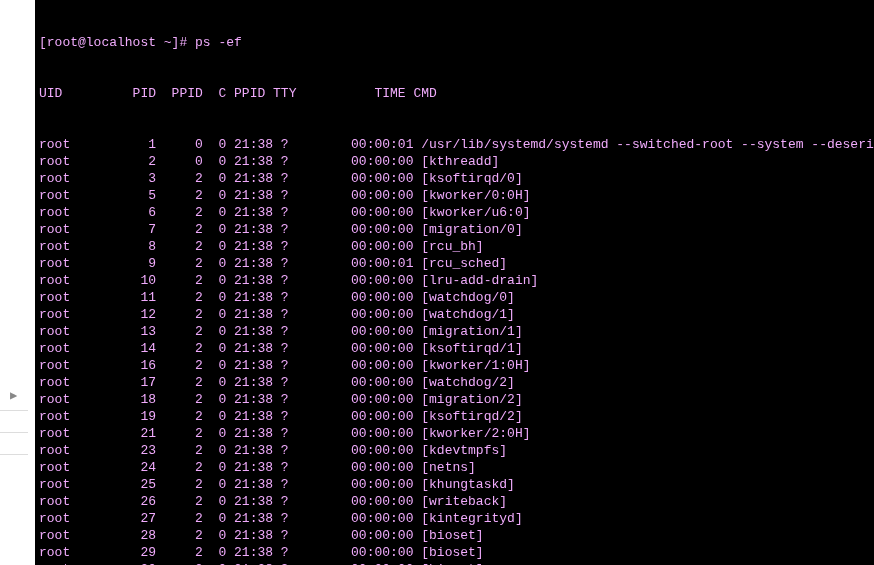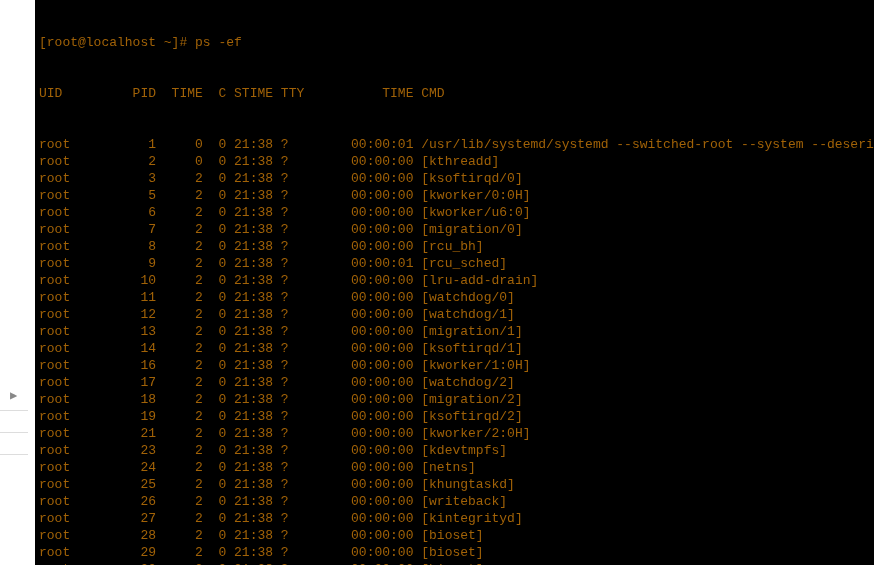--- a/index.html
+++ b/index.html
@@ -39,36 +39,36 @@
       color: #888;
       font-size: 12px;
     }
     .terminal {
       position: absolute;
       left: 35px;
       top: 0;
       right: 0;
       bottom: 0;
       background: #000;
-      color: #a16207;
+      color: #f0abfc;
       padding: 0px 4px;
       white-space: pre;
       overflow: hidden;
     }
     .row {
       white-space: pre;
     }
   </style>
 </head>
 <body>
 
 <div class="sidebar">
   <span class="arrow-icon">▶</span>
   <div class="sidebar-divider" style="top:410px"></div>
   <div class="sidebar-divider" style="top:432px"></div>
   <div class="sidebar-divider" style="top:454px"></div>
 </div>
 
 <div class="terminal">
   <div class="row"><span>[root@localhost ~]# </span><span>ps -ef</span></div>
-  <div class="row" id="header-row">UID         PID  TIME  C STIME TTY          TIME CMD</div>
+  <div class="row" id="header-row">UID         PID  PPID  C PPID TTY          TIME CMD</div>
   <div id="process-rows"><div class="row">root          1     0  0 21:38 ?        00:00:01 /usr/lib/systemd/systemd --switched-root --system --deseria</div><div class="row">root          2     0  0 21:38 ?        00:00:00 [kthreadd]</div><div class="row">root          3     2  0 21:38 ?        00:00:00 [ksoftirqd/0]</div><div class="row">root          5     2  0 21:38 ?        00:00:00 [kworker/0:0H]</div><div class="row">root          6     2  0 21:38 ?        00:00:00 [kworker/u6:0]</div><div class="row">root          7     2  0 21:38 ?        00:00:00 [migration/0]</div><div class="row">root          8     2  0 21:38 ?        00:00:00 [rcu_bh]</div><div class="row">root          9     2  0 21:38 ?        00:00:01 [rcu_sched]</div><div class="row">root         10     2  0 21:38 ?        00:00:00 [lru-add-drain]</div><div class="row">root         11     2  0 21:38 ?        00:00:00 [watchdog/0]</div><div class="row">root         12     2  0 21:38 ?        00:00:00 [watchdog/1]</div><div class="row">root         13     2  0 21:38 ?        00:00:00 [migration/1]</div><div class="row">root         14     2  0 21:38 ?        00:00:00 [ksoftirqd/1]</div><div class="row">root         16     2  0 21:38 ?        00:00:00 [kworker/1:0H]</div><div class="row">root         17     2  0 21:38 ?        00:00:00 [watchdog/2]</div><div class="row">root         18     2  0 21:38 ?        00:00:00 [migration/2]</div><div class="row">root         19     2  0 21:38 ?        00:00:00 [ksoftirqd/2]</div><div class="row">root         21     2  0 21:38 ?        00:00:00 [kworker/2:0H]</div><div class="row">root         23     2  0 21:38 ?        00:00:00 [kdevtmpfs]</div><div class="row">root         24     2  0 21:38 ?        00:00:00 [netns]</div><div class="row">root         25     2  0 21:38 ?        00:00:00 [khungtaskd]</div><div class="row">root         26     2  0 21:38 ?        00:00:00 [writeback]</div><div class="row">root         27     2  0 21:38 ?        00:00:00 [kintegrityd]</div><div class="row">root         28     2  0 21:38 ?        00:00:00 [bioset]</div><div class="row">root         29     2  0 21:38 ?        00:00:00 [bioset]</div><div class="row">root         30     2  0 21:38 ?        00:00:00 [bioset]</div></div>
 </div>
 
 </body></html>

